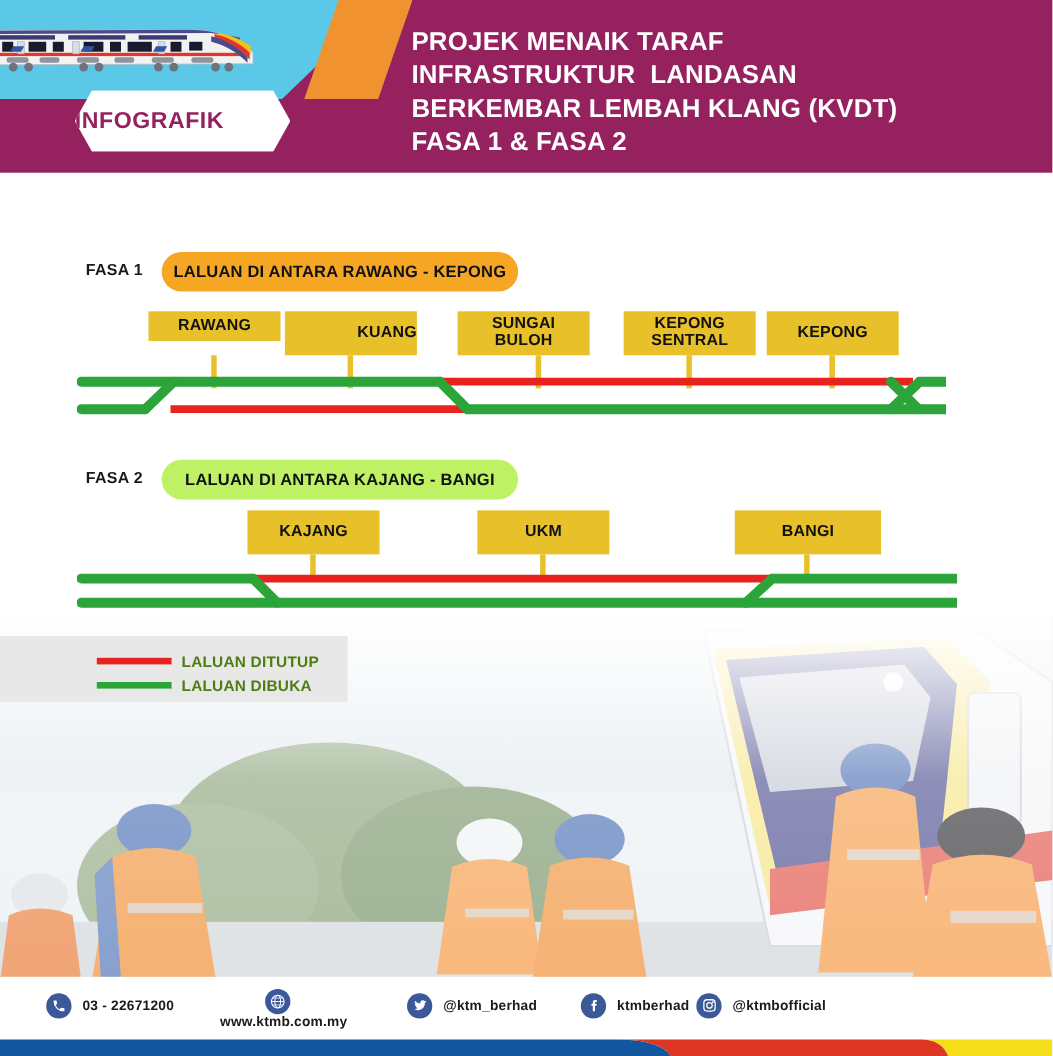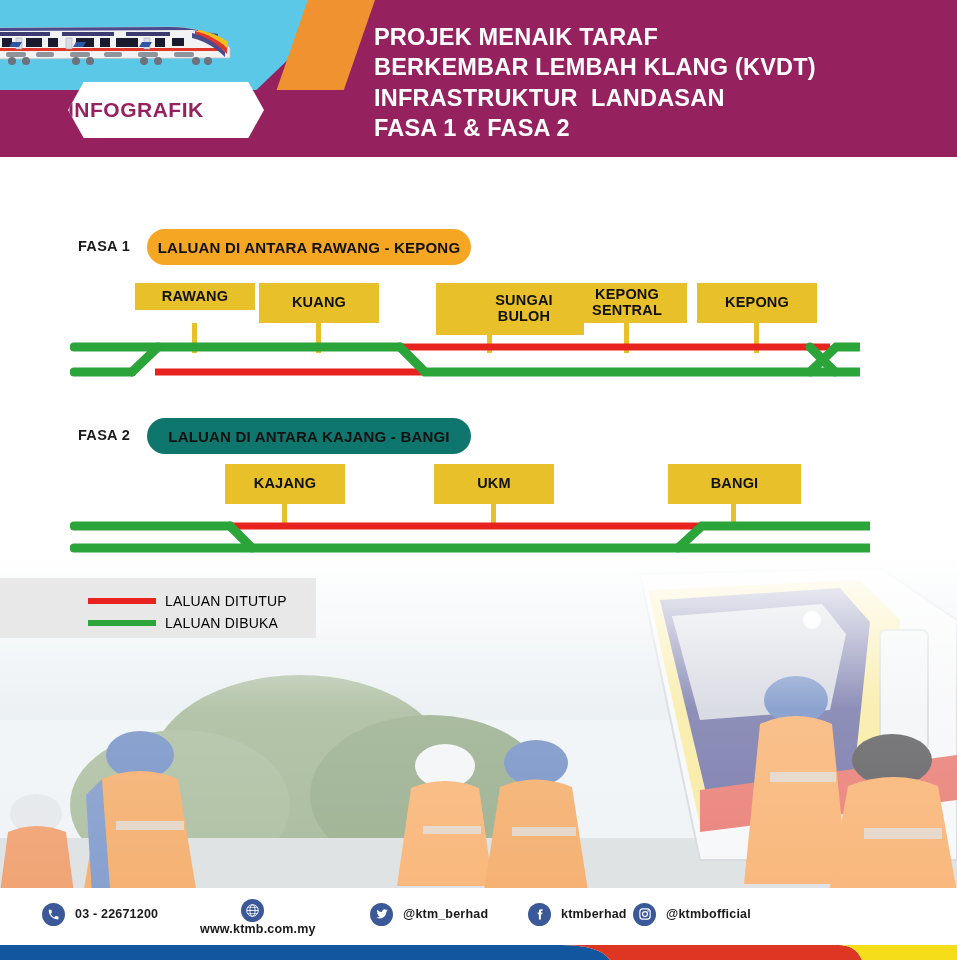--- a/index.html
+++ b/index.html
@@ -46,39 +46,39 @@
   .phase-label{
     position:absolute;font-size:14.5px;font-weight:bold;color:#1a1a1a;letter-spacing:.3px;
   }
   .phase-pill{
     position:absolute;height:36px;border-radius:18px;
     display:flex;align-items:center;justify-content:center;
     font-size:15px;font-weight:bold;color:#111;letter-spacing:.2px;
     white-space:nowrap;
   }
   .pill-orange{background:#f5a623;}
-  .pill-blue{background:#0f766e;}
+  .pill-blue{background:#bef264;}
 
   .station{
     position:absolute;background:#e8c02a;
     display:flex;align-items:center;justify-content:center;text-align:center;
     font-size:14.5px;font-weight:bold;color:#111;line-height:1.08;letter-spacing:.2px;
   }
   .stem{position:absolute;width:5px;background:#e8c02a;}
 
   .diagram{position:absolute;}
 
   
   .legend{
     position:absolute;left:0;top:578px;width:316px;height:60px;
     background:#e8e8e8;
   }
   .legend-row{position:absolute;display:flex;align-items:center;}
   .legend-swatch{width:68px;height:6px;margin-right:9px;}
-  .legend-text{font-size:14px;font-weight:normal;color:#000000;letter-spacing:.2px;}
+  .legend-text{font-size:14px;font-weight:bold;color:#4d7c0f;letter-spacing:.2px;}
 
   
   .photo{
     position:absolute;left:0;top:560px;width:957px;height:330px;overflow:hidden;
   }
   .photo-fade{
     position:absolute;left:0;top:0;width:957px;height:330px;
     background:linear-gradient(to bottom, rgba(255,255,255,.98) 0%, rgba(255,255,255,.72) 22%, rgba(255,255,255,.42) 45%, rgba(255,255,255,.34) 100%);
     pointer-events:none;
   }
@@ -144,40 +144,40 @@
         <path d="M150 24 l10 0 -3 5 -10 0 z" fill="#2f55a4"></path>
       </g>
     </svg>
 
     <div class="badge">
       <span>INFOGRAFIK</span>
     </div>
 
     <div class="hdr-title">
       <div>PROJEK MENAIK TARAF</div>
+      <div>INFRASTRUKTUR  LANDASAN</div>
       <div>BERKEMBAR LEMBAH KLANG (KVDT)</div>
-      <div>INFRASTRUKTUR  LANDASAN</div>
       <div>FASA 1 &amp; FASA 2</div>
     </div>
   </div>
 
   <div class="phase-label" style="left:78px;top:238px;">FASA 1</div>
   <div class="phase-pill pill-orange" style="left:147px;top:229px;width:324px;">LALUAN DI ANTARA RAWANG - KEPONG</div>
 
   <div class="station" style="left:135px;top:283px;width:120px;height:27px;">
       <span>RAWANG</span>
     </div>
   <div class="stem" style="left:192px;top:323px;height:30px;"></div>
 
-  <div class="station" style="left:259px;top:283px;width:120px;height:40px;">
+  <div class="station" style="left:259px;top:283px;width:120px;height:40px;justify-content:flex-end;">
       <span>KUANG</span>
     </div>
   <div class="stem" style="left:316px;top:323px;height:30px;"></div>
 
-  <div class="station" style="left:436px;top:283px;width:120px;height:52px;white-space:pre-line;padding-left:28px;"><span>SUNGAI
+  <div class="station" style="left:416px;top:283px;width:120px;height:40px;white-space:pre-line;"><span>SUNGAI
 BULOH</span></div>
   <div class="stem" style="left:487px;top:323px;height:30px;"></div>
 
   <div class="station" style="left:567px;top:283px;width:120px;height:40px;white-space:pre-line;"><span>KEPONG
 SENTRAL</span></div>
   <div class="stem" style="left:624px;top:323px;height:30px;"></div>
 
   <div class="station" style="left:697px;top:283px;width:120px;height:40px;">
       <span>KEPONG</span>
     </div>

